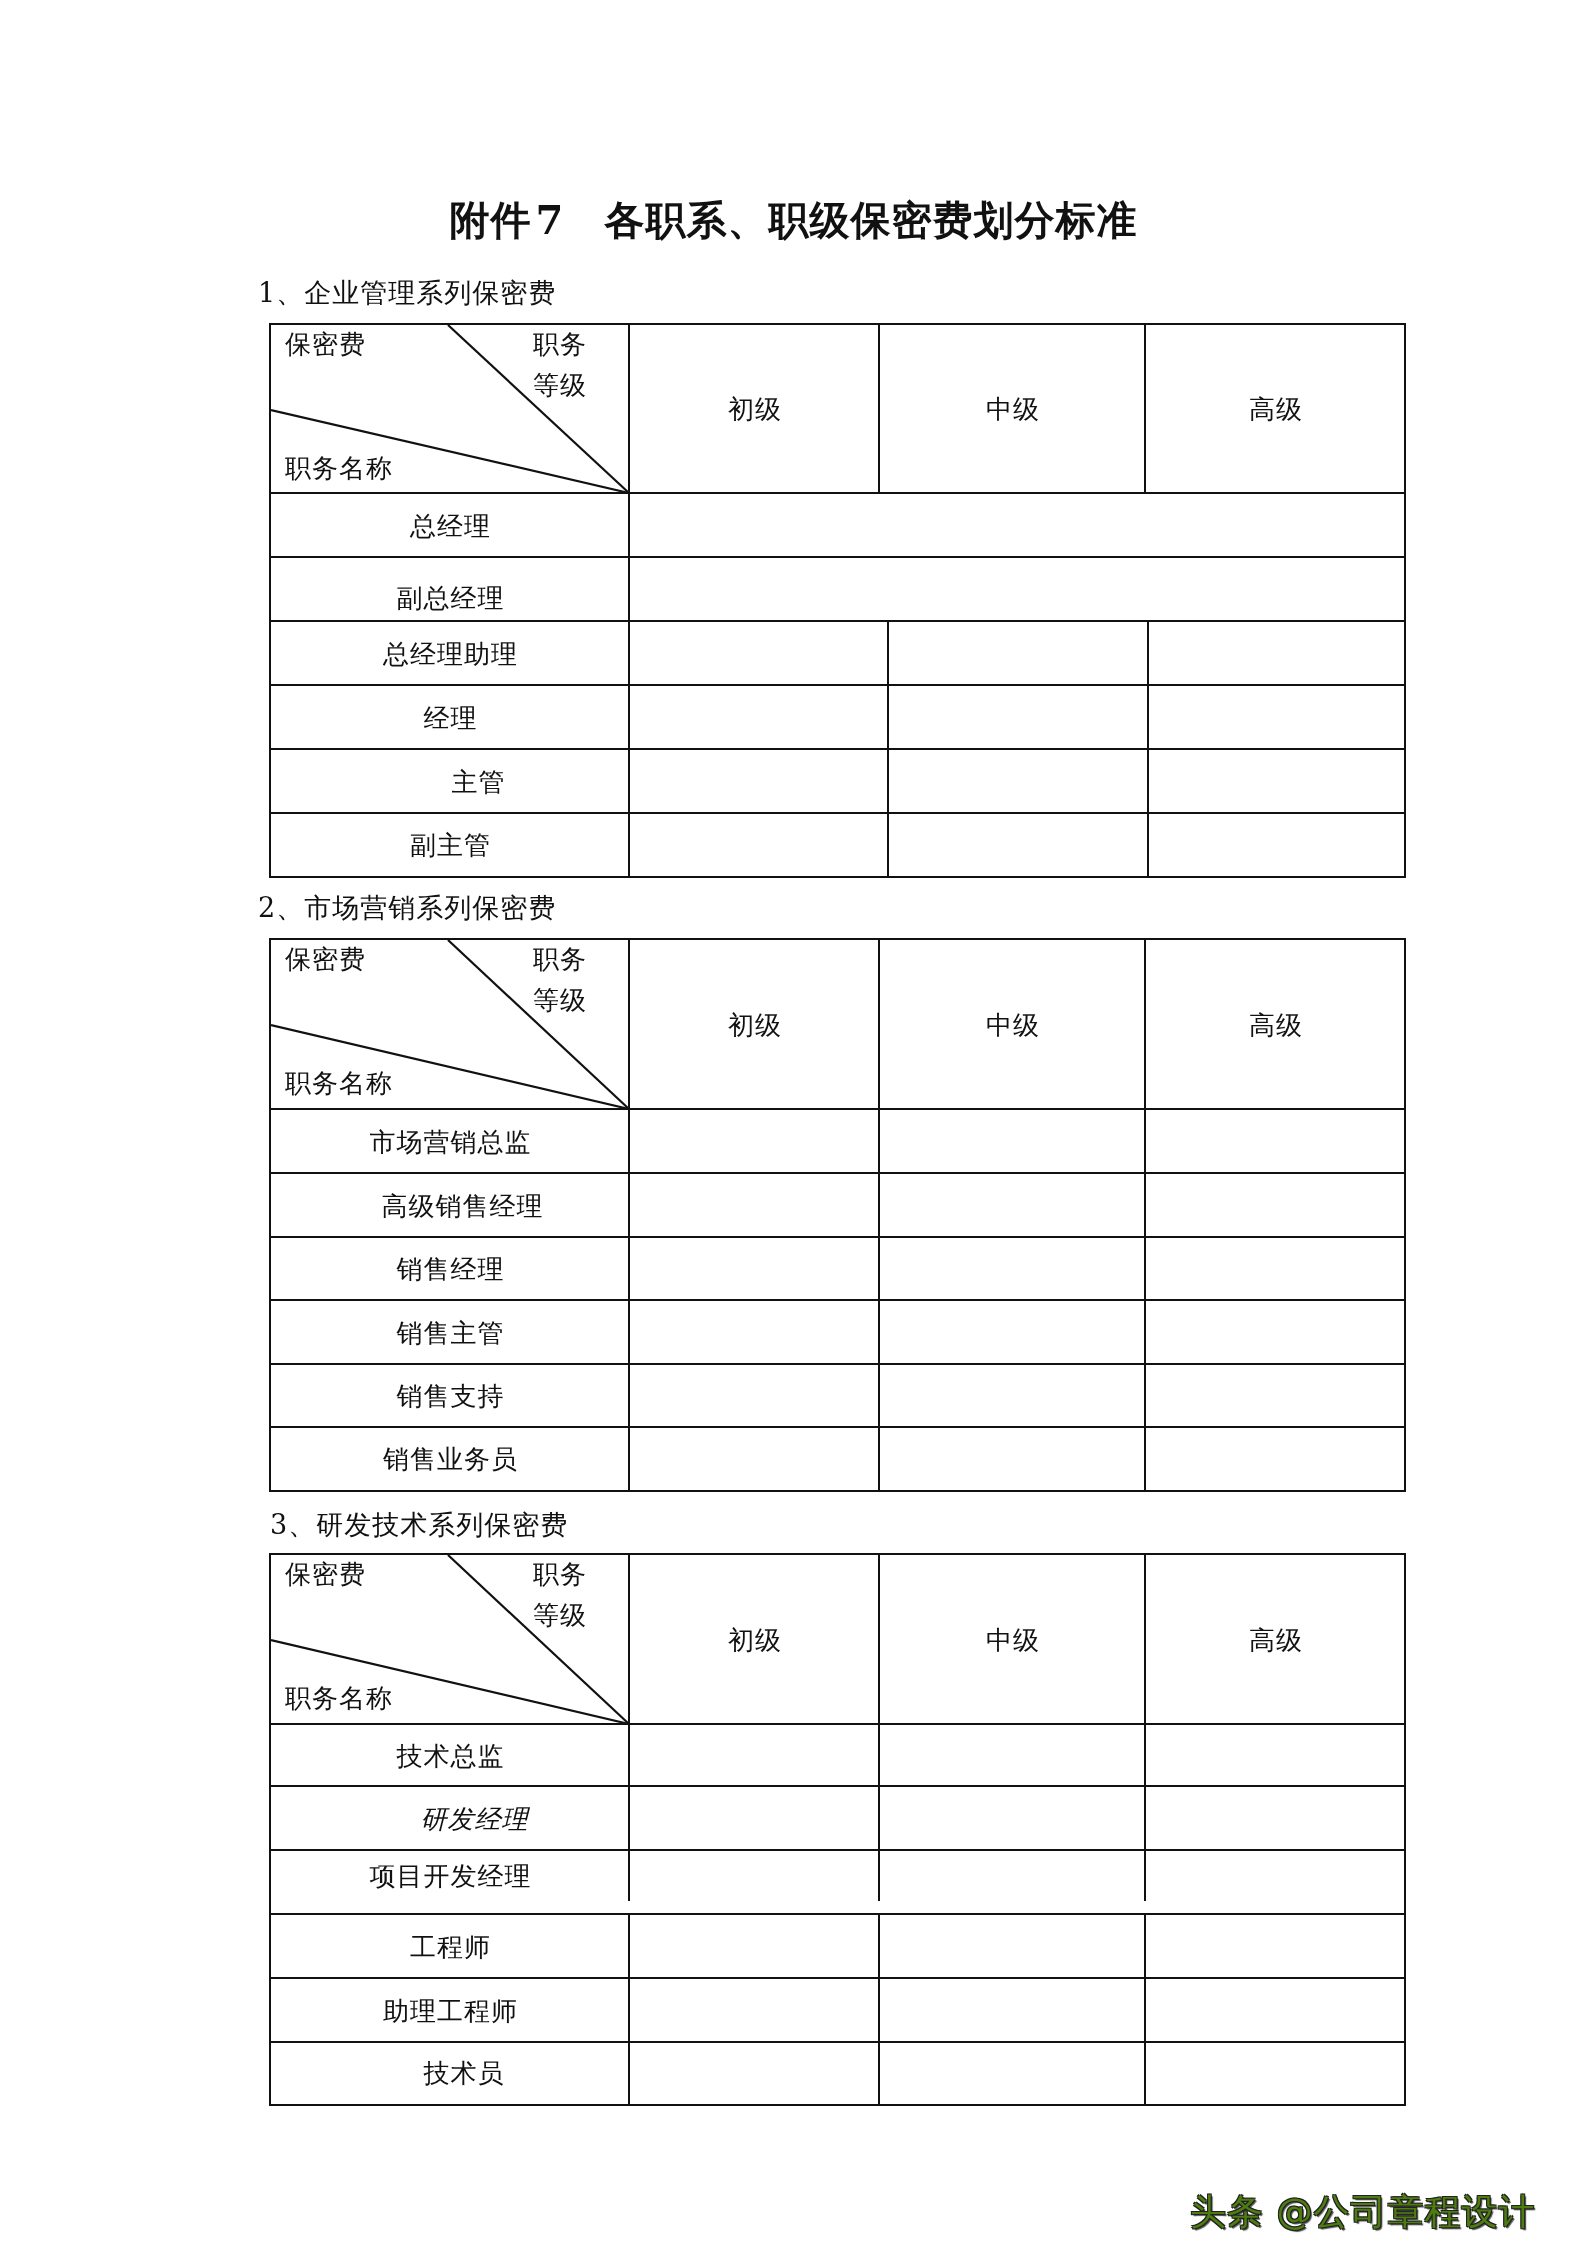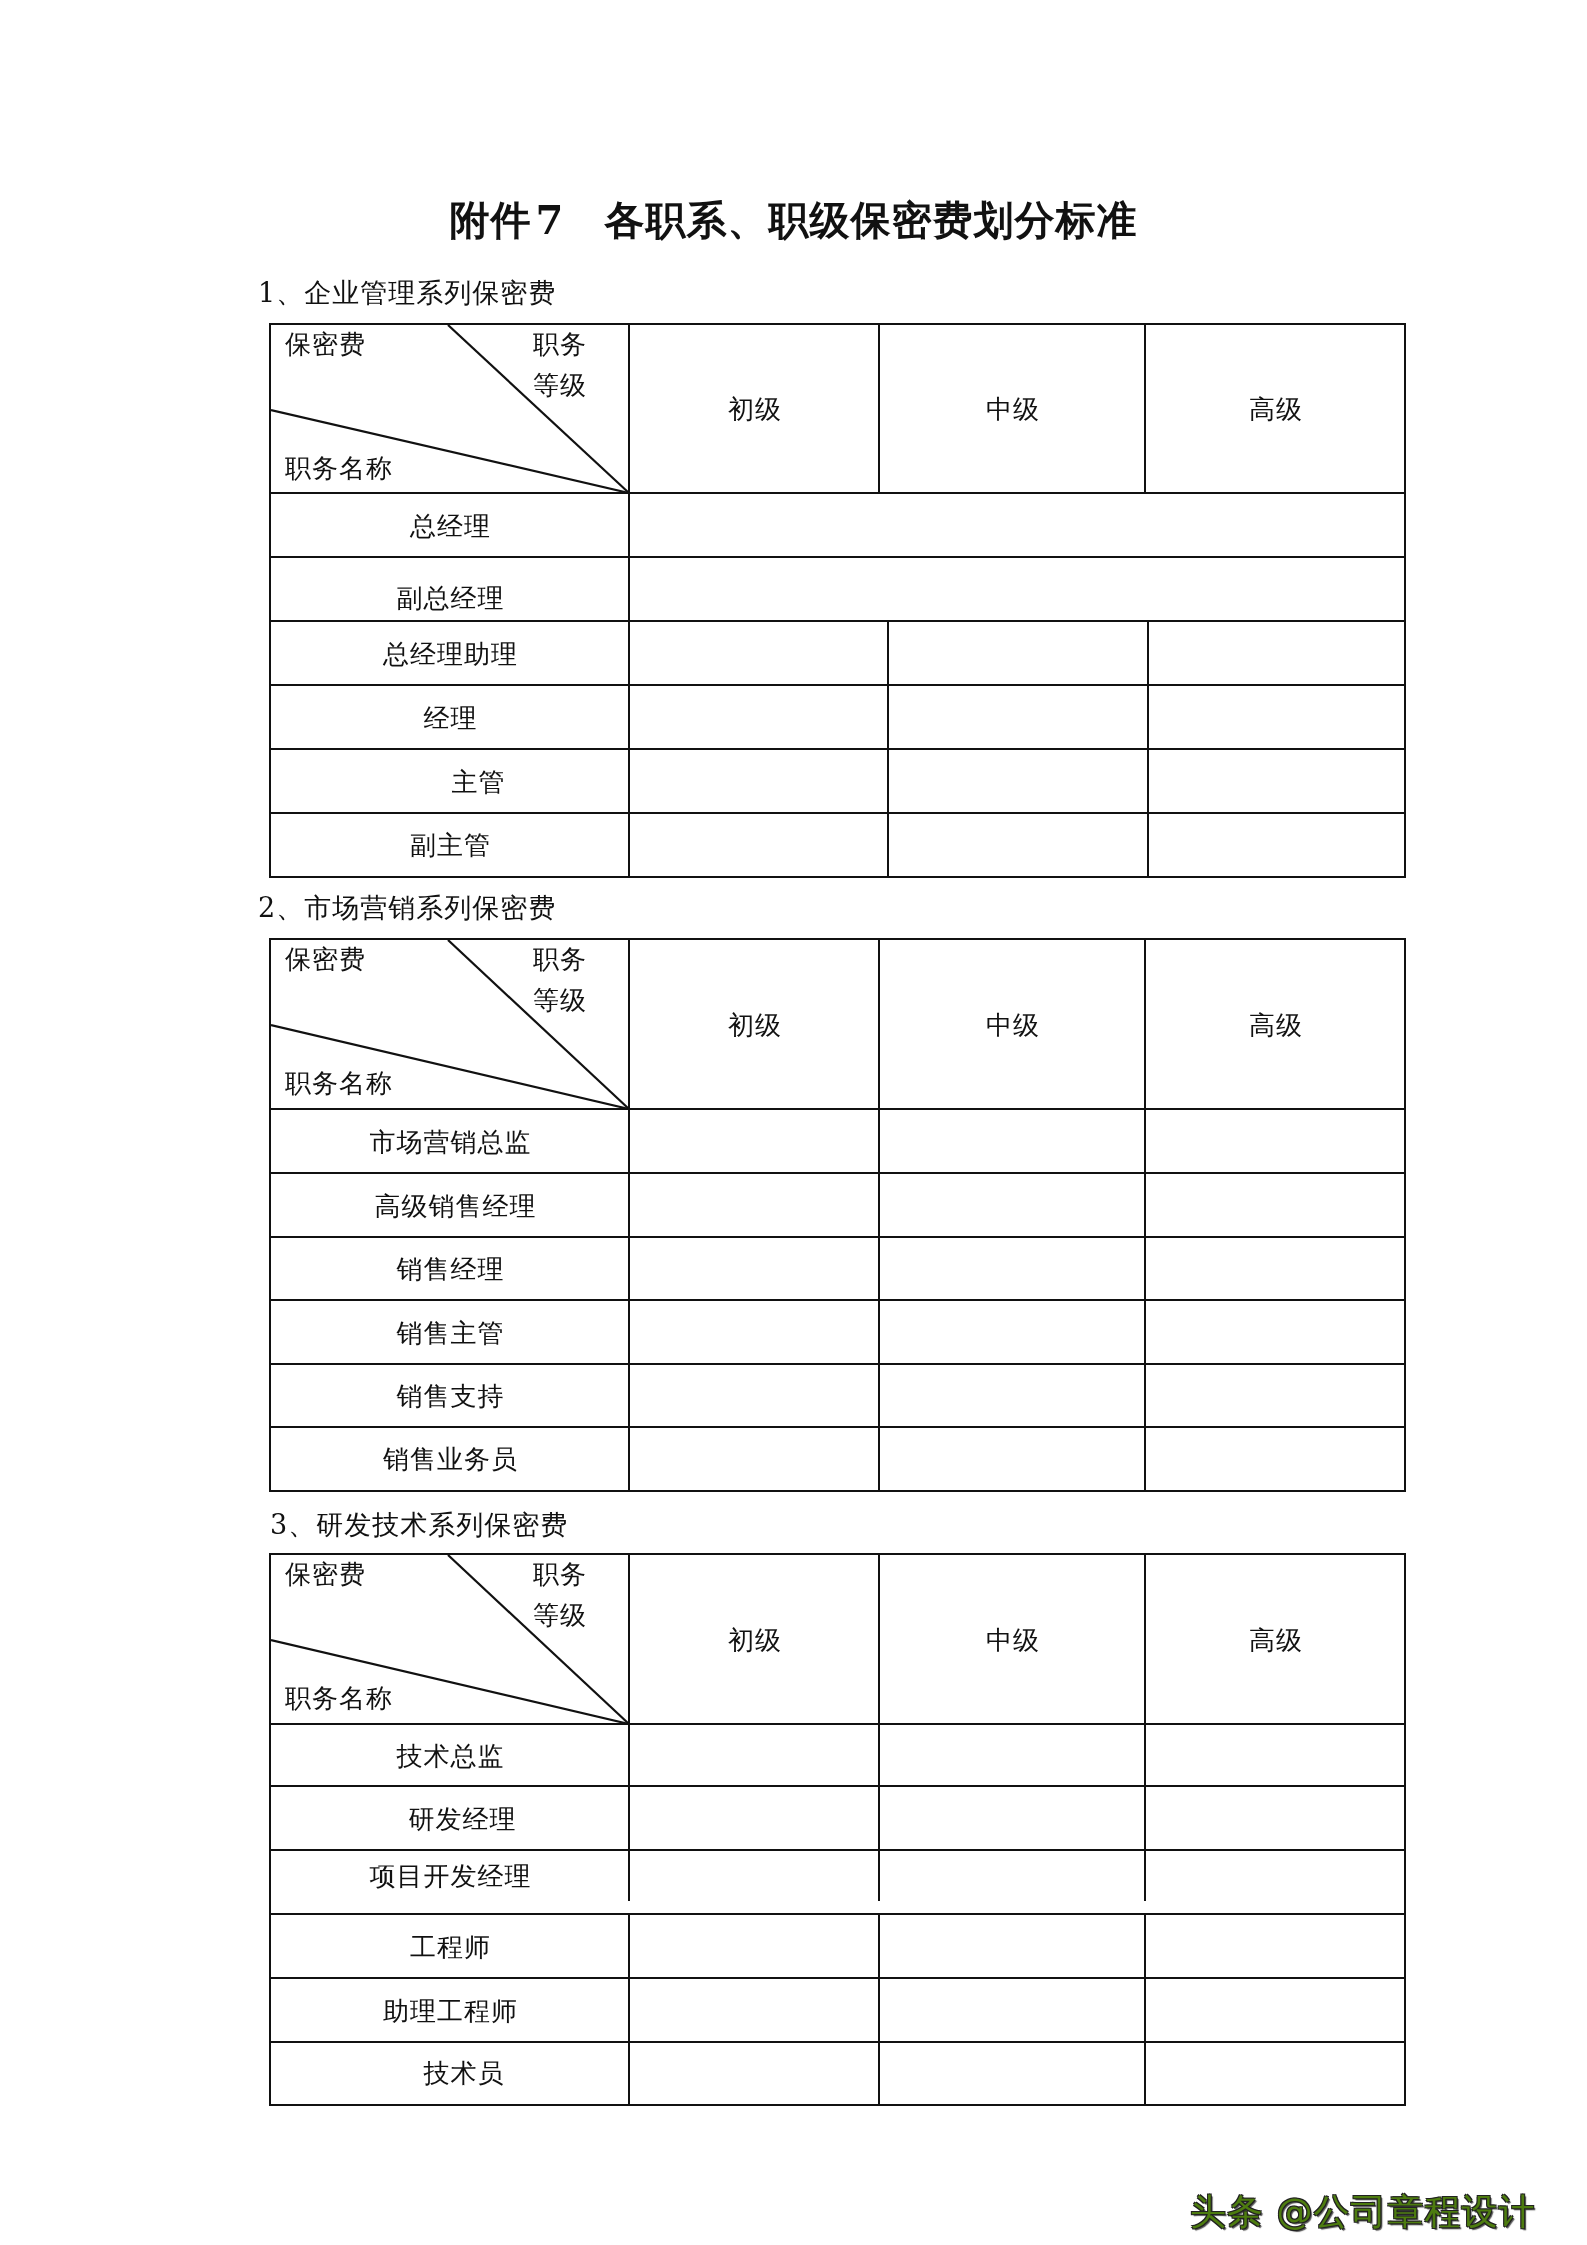--- a/index.html
+++ b/index.html
@@ -100,21 +100,21 @@
     <div class="cell bl" style="left:607px;width:268px;">中级</div>
     <div class="cell bl" style="left:873px;width:262px;">高级</div>
   </div>
   <div class="row" style="top:168px;height:66px;">
     <div class="cell" style="left:0;width:359px;">市场营销总监</div>
     <div class="cell bl" style="left:357px;width:252px;"></div>
     <div class="cell bl" style="left:607px;width:268px;"></div>
     <div class="cell bl" style="left:873px;right:0;"></div>
   </div>
   <div class="row" style="top:232px;height:66px;">
-    <div class="cell" style="left:5px;width:359px;">高级销售经理</div>
+    <div class="cell" style="left:12px;width:359px;">高级销售经理</div>
     <div class="cell bl" style="left:357px;width:252px;"></div>
     <div class="cell bl" style="left:607px;width:268px;"></div>
     <div class="cell bl" style="left:873px;right:0;"></div>
   </div>
   <div class="row" style="top:296px;height:65px;">
     <div class="cell" style="left:0;width:359px;">销售经理</div>
     <div class="cell bl" style="left:357px;width:252px;"></div>
     <div class="cell bl" style="left:607px;width:268px;"></div>
     <div class="cell bl" style="left:873px;right:0;"></div>
   </div>
@@ -155,21 +155,21 @@
     <div class="cell bl" style="left:607px;width:268px;">中级</div>
     <div class="cell bl" style="left:873px;width:262px;">高级</div>
   </div>
   <div class="row" style="top:168px;height:64px;">
     <div class="cell" style="left:0;width:359px;">技术总监</div>
     <div class="cell bl" style="left:357px;width:252px;"></div>
     <div class="cell bl" style="left:607px;width:268px;"></div>
     <div class="cell bl" style="left:873px;right:0;"></div>
   </div>
   <div class="row" style="top:230px;height:66px;">
-    <div class="cell" style="left:4px;width:375px;">研发经理</div>
+    <div class="cell" style="left:16px;width:375px;font-style:italic;">研发经理</div>
     <div class="cell bl" style="left:357px;width:252px;"></div>
     <div class="cell bl" style="left:607px;width:268px;"></div>
     <div class="cell bl" style="left:873px;right:0;"></div>
   </div>
   <div class="row" style="top:294px;height:52px;">
     <div class="cell" style="left:0;width:359px;">项目开发经理</div>
     <div class="cell bl" style="left:357px;width:252px;"></div>
     <div class="cell bl" style="left:607px;width:268px;"></div>
     <div class="cell bl" style="left:873px;right:0;"></div>
   </div>

